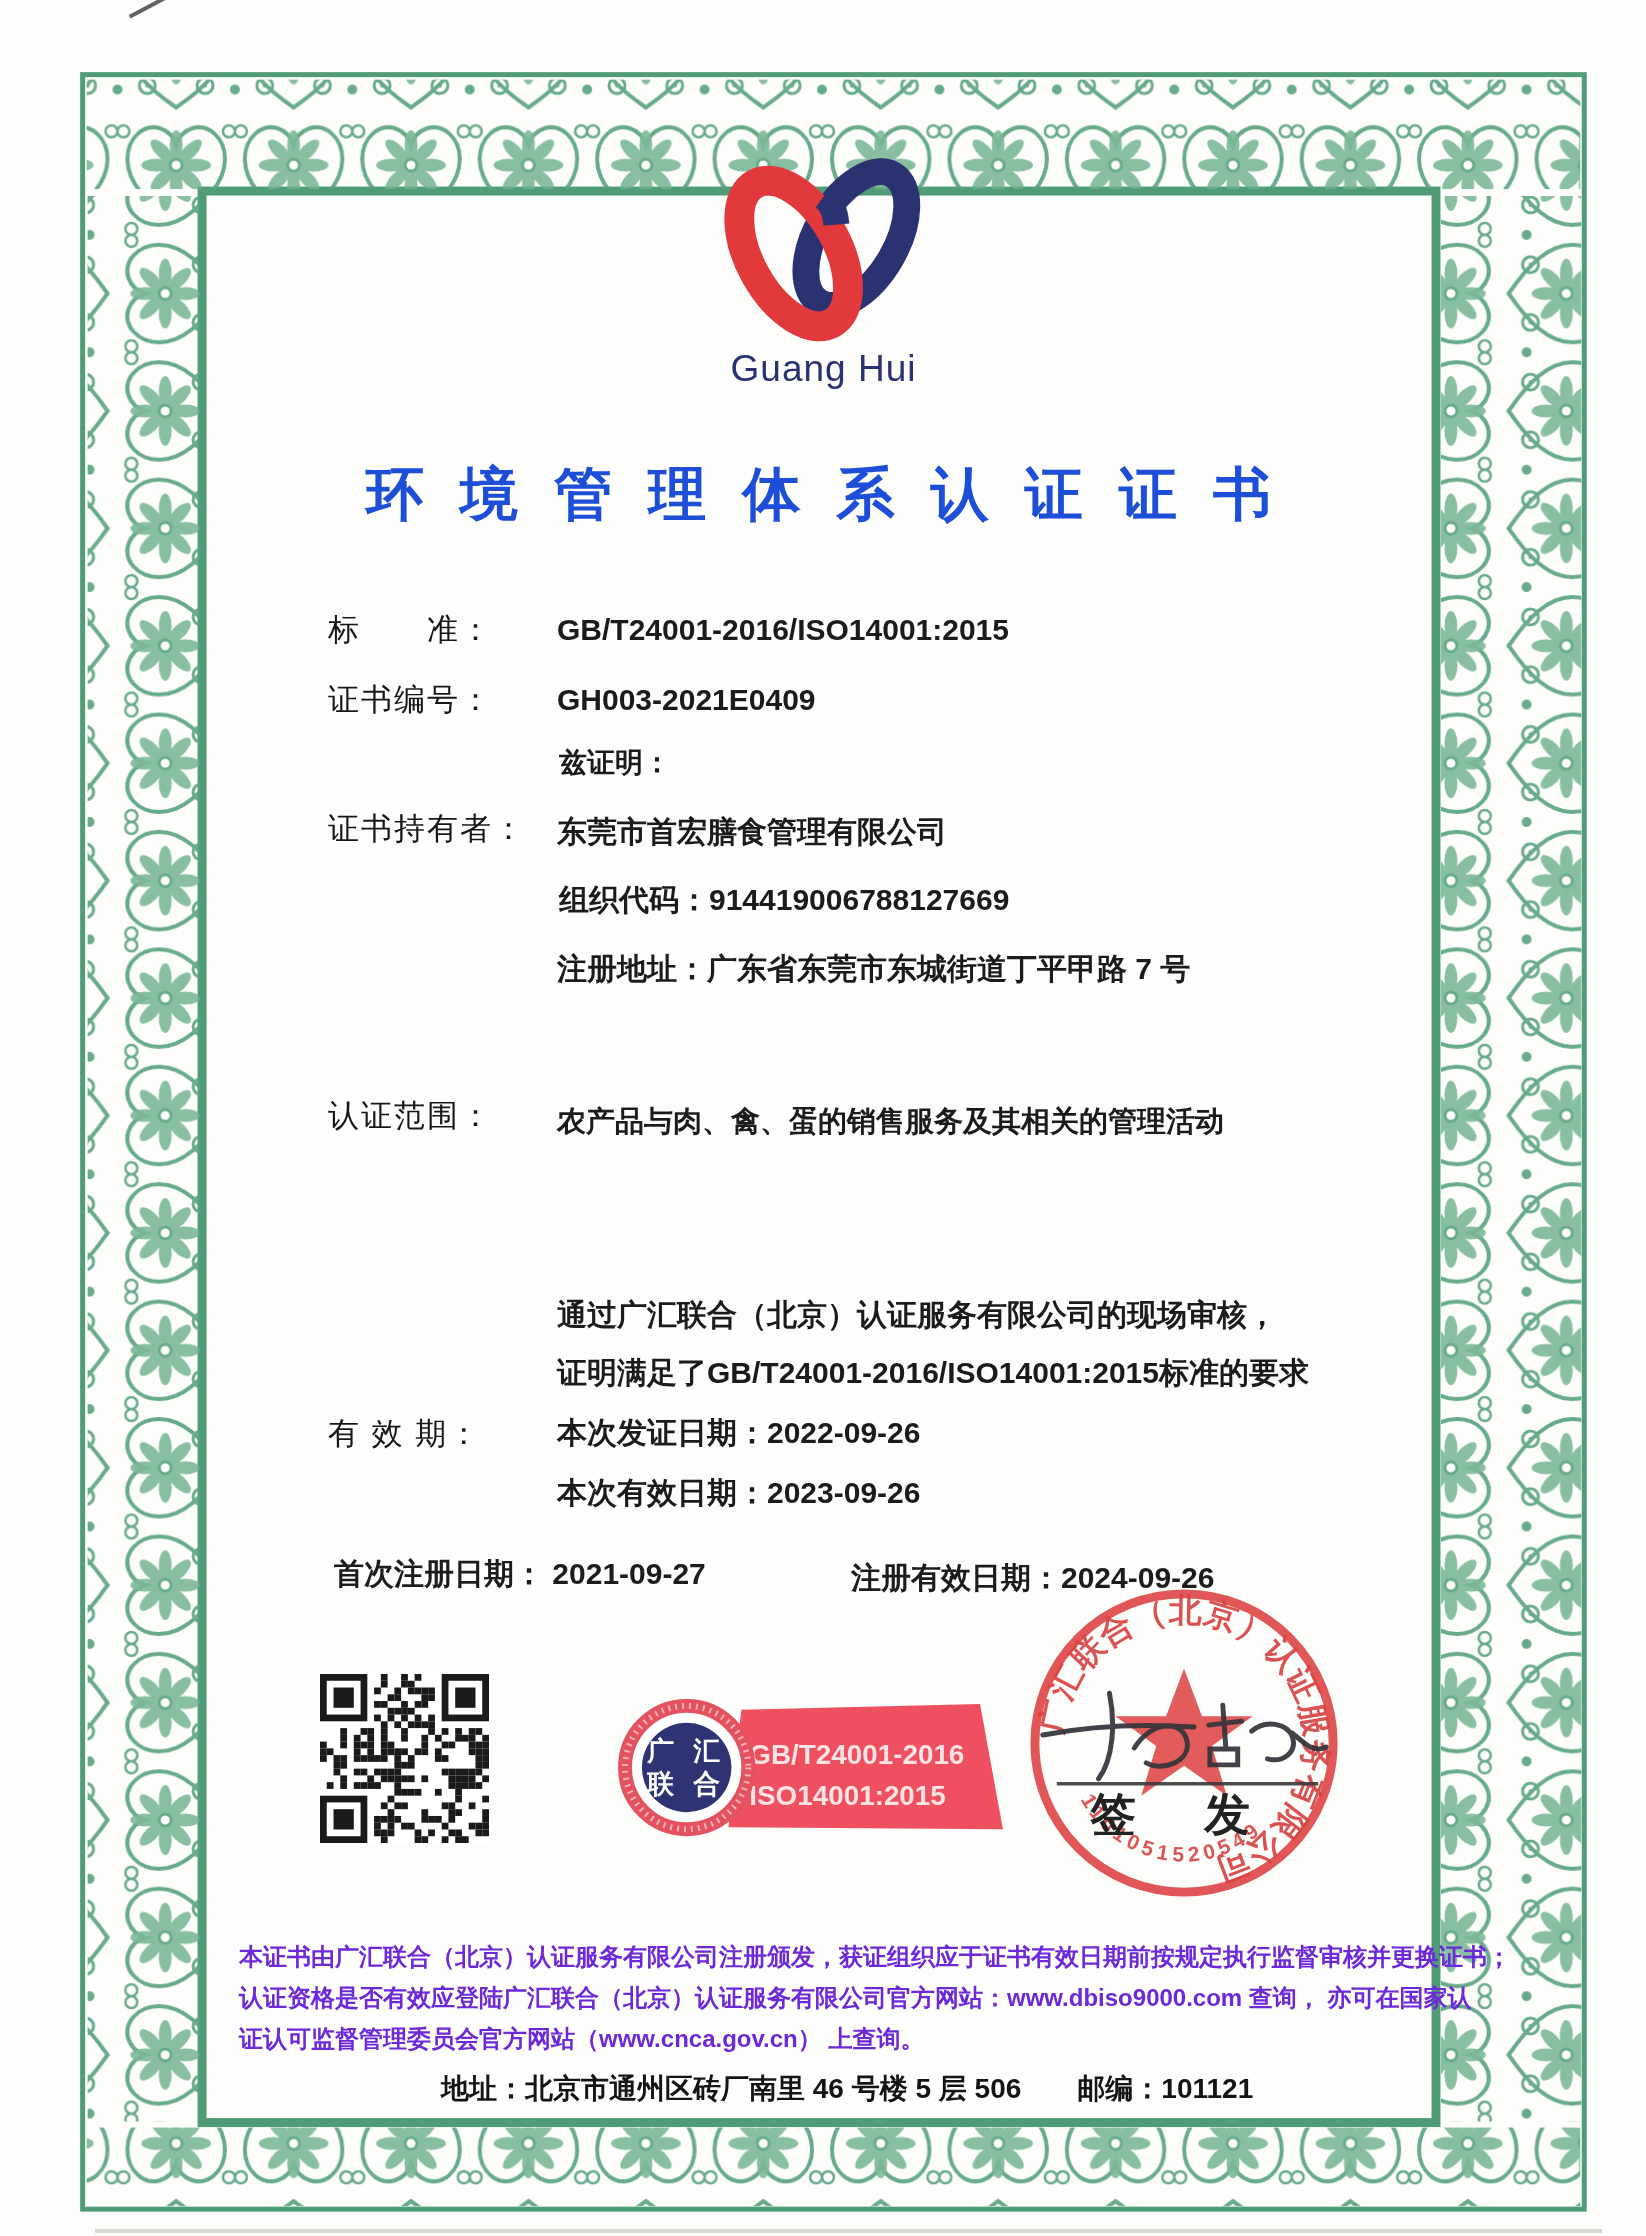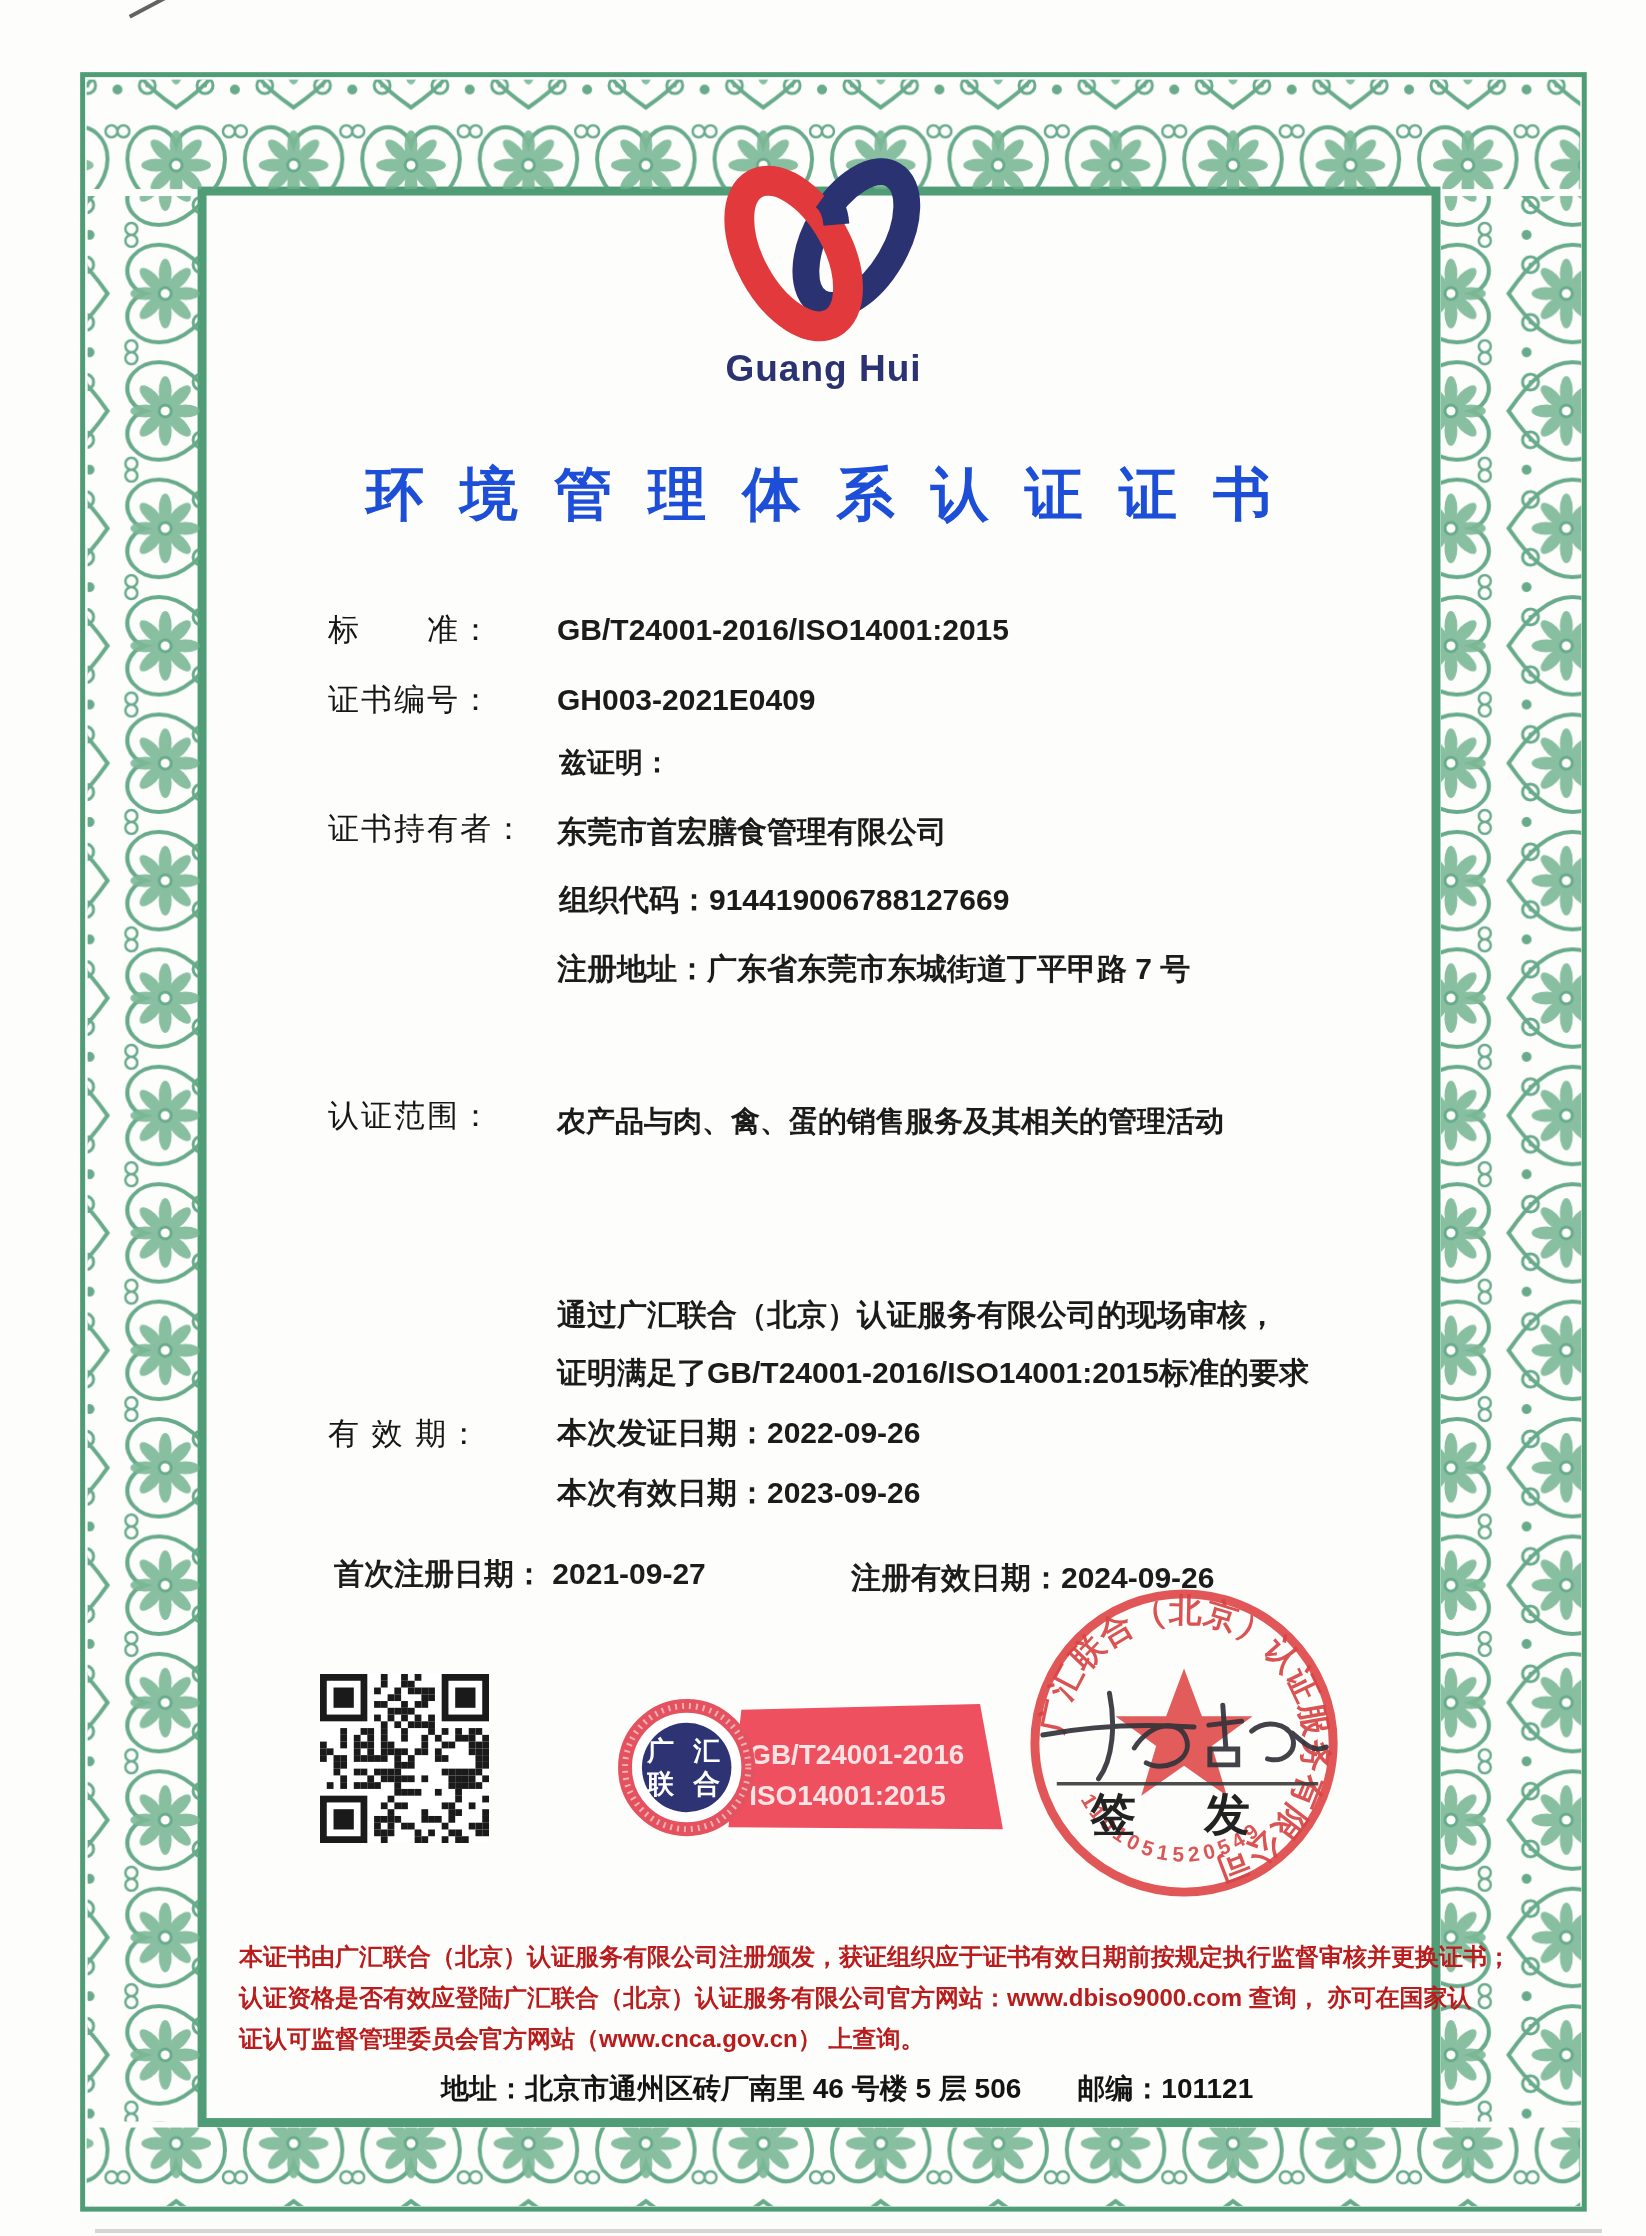--- a/index.html
+++ b/index.html
@@ -1,38 +1,38 @@
 <!DOCTYPE html>
 <html><head>
 <meta charset="utf-8">
 <style>
   html,body{margin:0;padding:0;background:#e9e9e9;}
   .page{position:relative;width:1647px;height:2237px;background:#fdfdfb;overflow:hidden;
         font-family:"Liberation Sans", sans-serif;color:#1c1c1c;}
   svg text{font-family:"Liberation Sans", sans-serif;}
   .lbl{position:absolute;left:328px;font-weight:normal;font-size:31px;color:#161616;letter-spacing:2px;white-space:nowrap;}
   .val{position:absolute;left:557px;font-weight:bold;font-size:30px;color:#1b1b1b;white-space:nowrap;text-align:right;}
-  .logo-text{position:absolute;left:0;right:0;top:348px;text-align:center;font-weight:bold;
+  .logo-text{position:absolute;left:0;right:0;top:348px;text-align:center;font-weight:normal;
              font-size:37px;color:#2b3272;letter-spacing:1px;}
   .title{position:absolute;left:0;right:0;top:456px;text-align:center;font-weight:bold;
          font-size:58px;color:#1d4ed8;letter-spacing:10px;}
   .t-std-l{top:609px}.t-std-v{top:613px}
   .t-no-l{top:679px}.t-no-v{top:683px}
   .t-hereby{top:744px;left:559px;font-size:28px;}
   .t-holder-l{top:808px}.t-holder-v{top:812px}
   .t-org{top:880px;left:559px}
   .t-reg{top:949px}
   .t-op{top:1017px}
   .t-scope-l{top:1095px}.t-scope-v{top:1102px;font-size:29px;}
   .t-a1{top:1295px}.t-a2{top:1353px}
   .t-valid-l{top:1413px}.t-issue{top:1413px}.t-valdate{top:1473px}
   .t-first{position:absolute;left:334px;top:1554px;font-weight:bold;font-size:30px;white-space:nowrap;}
   .t-regvalid{position:absolute;left:851px;top:1558px;font-weight:bold;font-size:30px;white-space:nowrap;}
   .footer{position:absolute;left:239px;top:1936px;width:1204px;font-weight:bold;
-          font-size:24px;color:#b91c1c;}
+          font-size:24px;color:#6d28d9;}
   .footer div{line-height:41px;white-space:nowrap;}
   .address{position:absolute;left:441px;top:2062px;font-weight:bold;font-size:28px;
            color:#141414;white-space:nowrap;margin-top:8px;}
   .qr-box{position:absolute;left:320px;top:1674px;width:169px;height:169px;}
   .badge-box{position:absolute;left:572px;top:1682px;width:468px;height:179px;}
   .seal-box{position:absolute;left:1015px;top:1574px;width:348px;height:338px;}
   .scan-bottom{position:absolute;left:95px;right:45px;top:2229px;height:4px;background:#c7cac6;opacity:.75;}
   .scan-mark{position:absolute;left:127px;top:4px;width:46px;height:4px;background:#3c3c3c;
              transform:rotate(-28deg);opacity:.8;}
 </style>

